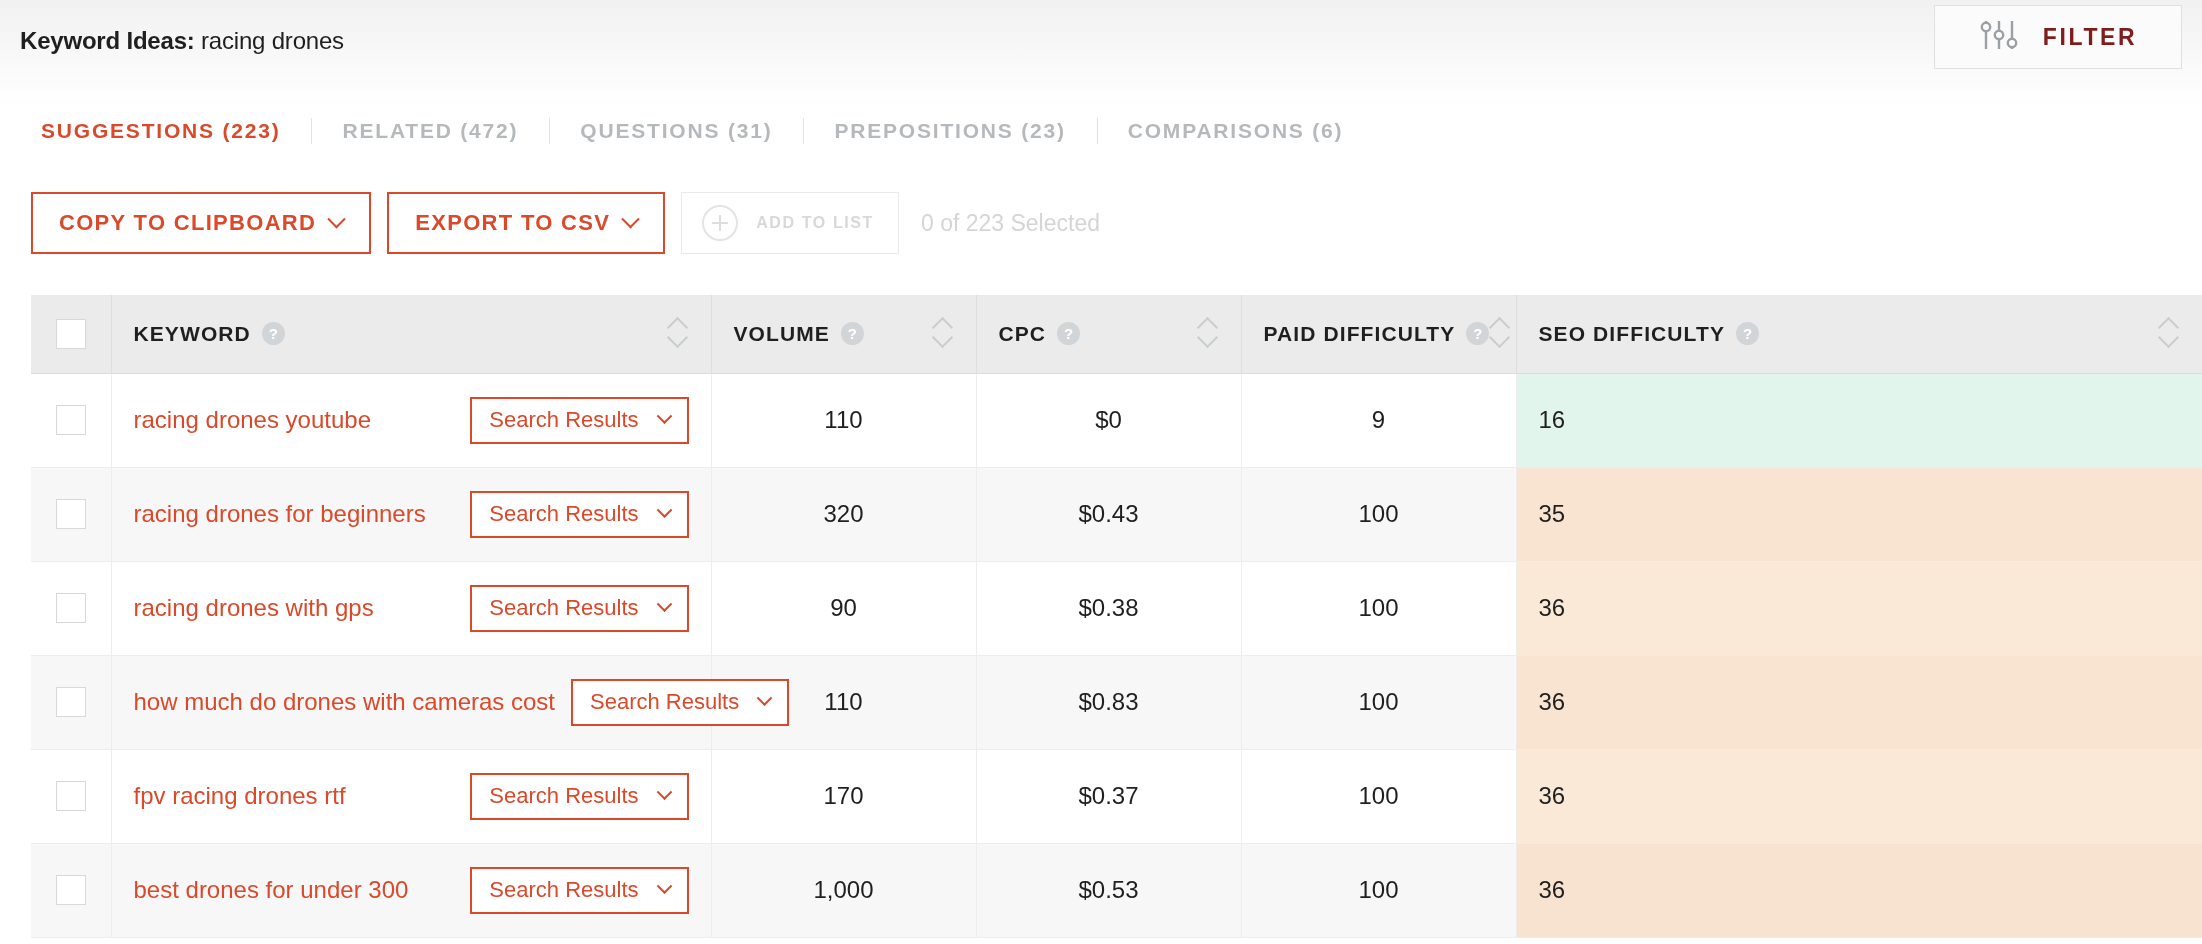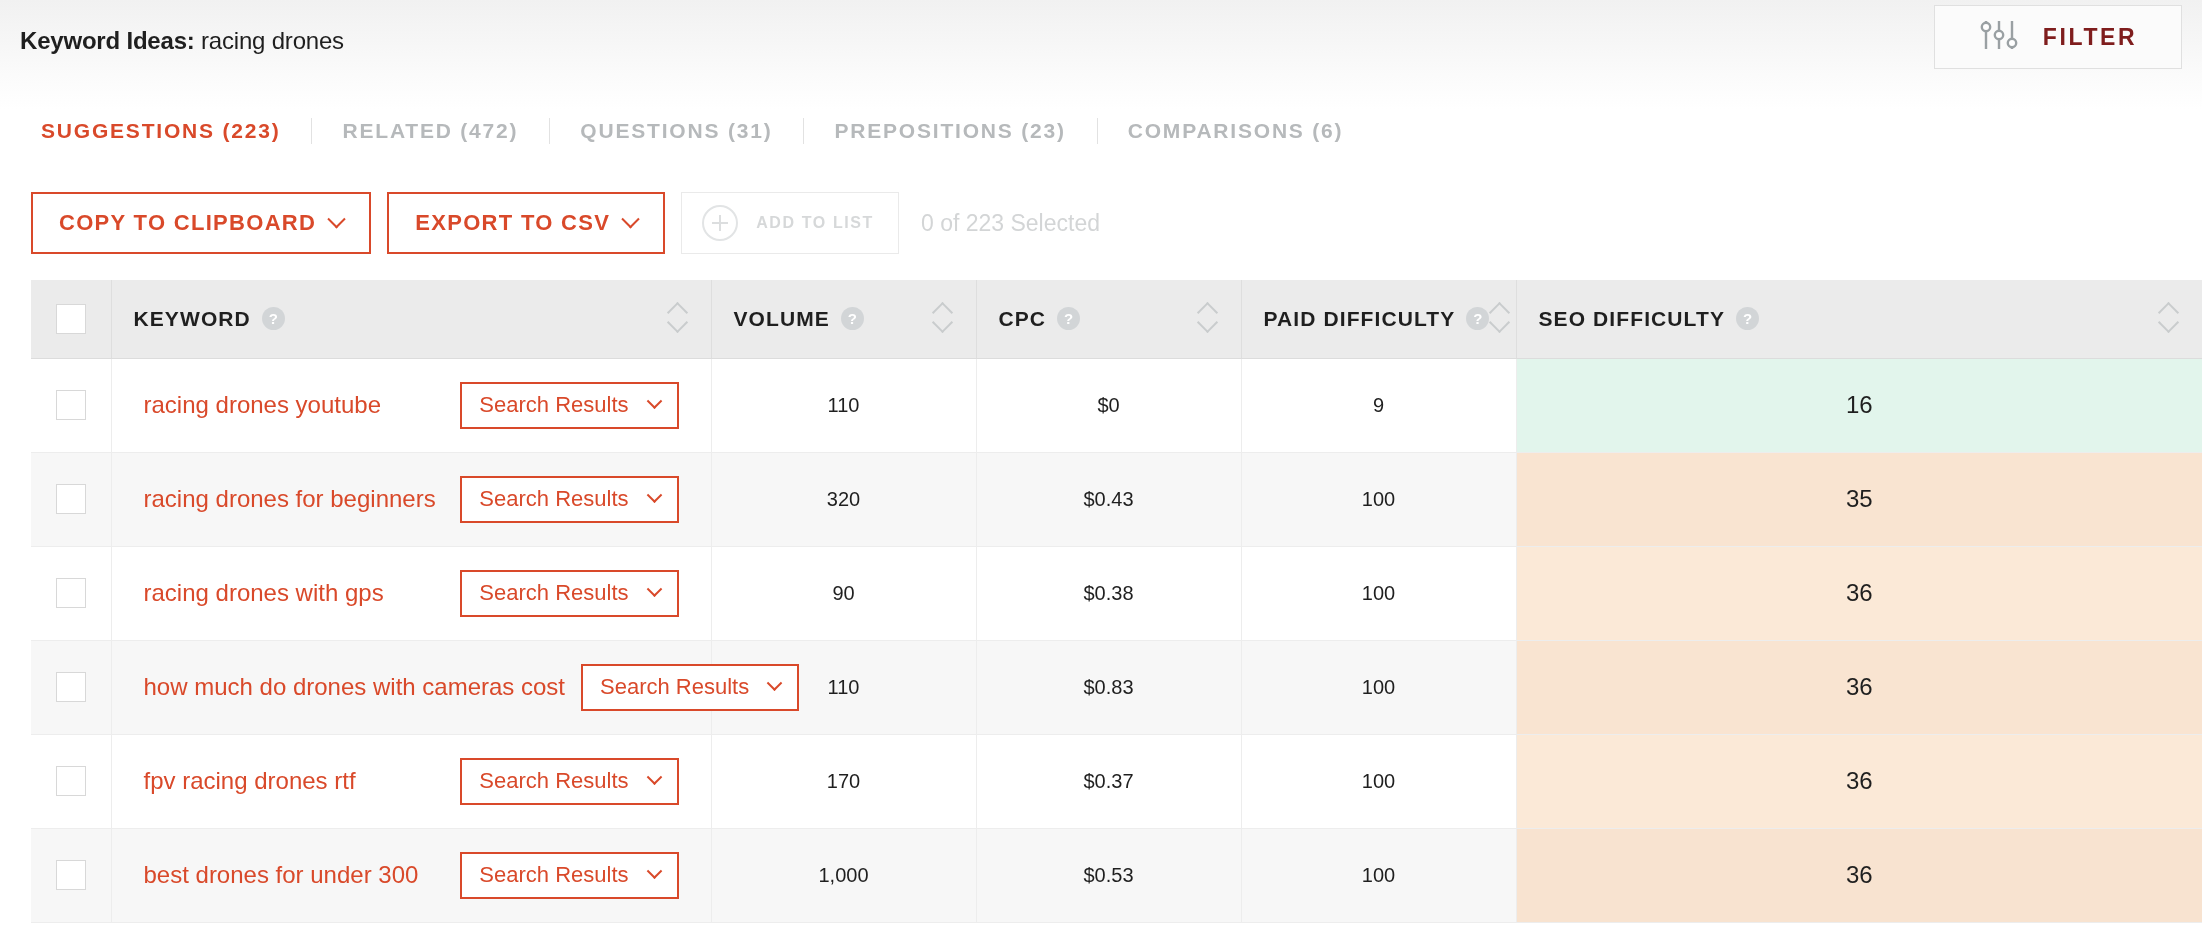--- a/index.html
+++ b/index.html
@@ -155,21 +155,21 @@
   .selected-count {
     margin-left: 22px;
     font-size: 23px;
     color: #d3d5d6;
     white-space: nowrap;
   }
 
   
   .table-wrap {
     position: absolute;
-    top: 280px;
+    top: 295px;
     left: 31px;
     width: 2171px;
     height: 649px;
     overflow: hidden;
   }
   table.kw {
     border-collapse: collapse;
     width: 2171px;
     table-layout: fixed;
   }
@@ -235,21 +235,21 @@
     border-left: 2px solid #c9cccd;
     border-top: 2px solid #c9cccd;
   }
   .sort-ctl::before { top: 3px;  transform: rotate(45deg); }
   .sort-ctl::after  { top: 13px; transform: rotate(225deg); }
 
   tbody td {
     height: 94px;
     border-right: 1px solid #ededed;
     border-bottom: 1px solid #ededed;
-    padding: 0 32px;
+    padding: 0 22px;
     vertical-align: middle;
     font-size: 23px;
     color: #1f1f1f;
   }
   tbody td:last-child { border-right: none; }
   tbody tr.odd  td { background: #ffffff; }
   tbody tr.even td { background: #f7f7f7; }
 
   td.td-check { padding: 0; text-align: center; }
   .cbox {
@@ -281,22 +281,22 @@
     height: 47px;
     padding: 0 17px;
     display: flex;
     align-items: center;
     gap: 20px;
     white-space: nowrap;
     flex: none;
     cursor: pointer;
   }
   .sr-btn .caret { width: 11px; height: 11px; border-width: 2px; }
-  td.num { text-align: center; font-size: 20px; }
-  td.seo { text-align: center; font-size: 24px; }
+  td.num { text-align: center; font-size: 24px; }
+  td.seo { font-size: 24px; }
 </style>
 </head>
 <body>
 
 <div class="page">
 
   <div class="header">
     <div class="page-title">
       <span class="tt-strong">Keyword Ideas:</span><span class="tt-light"> racing drones</span>
     </div>

